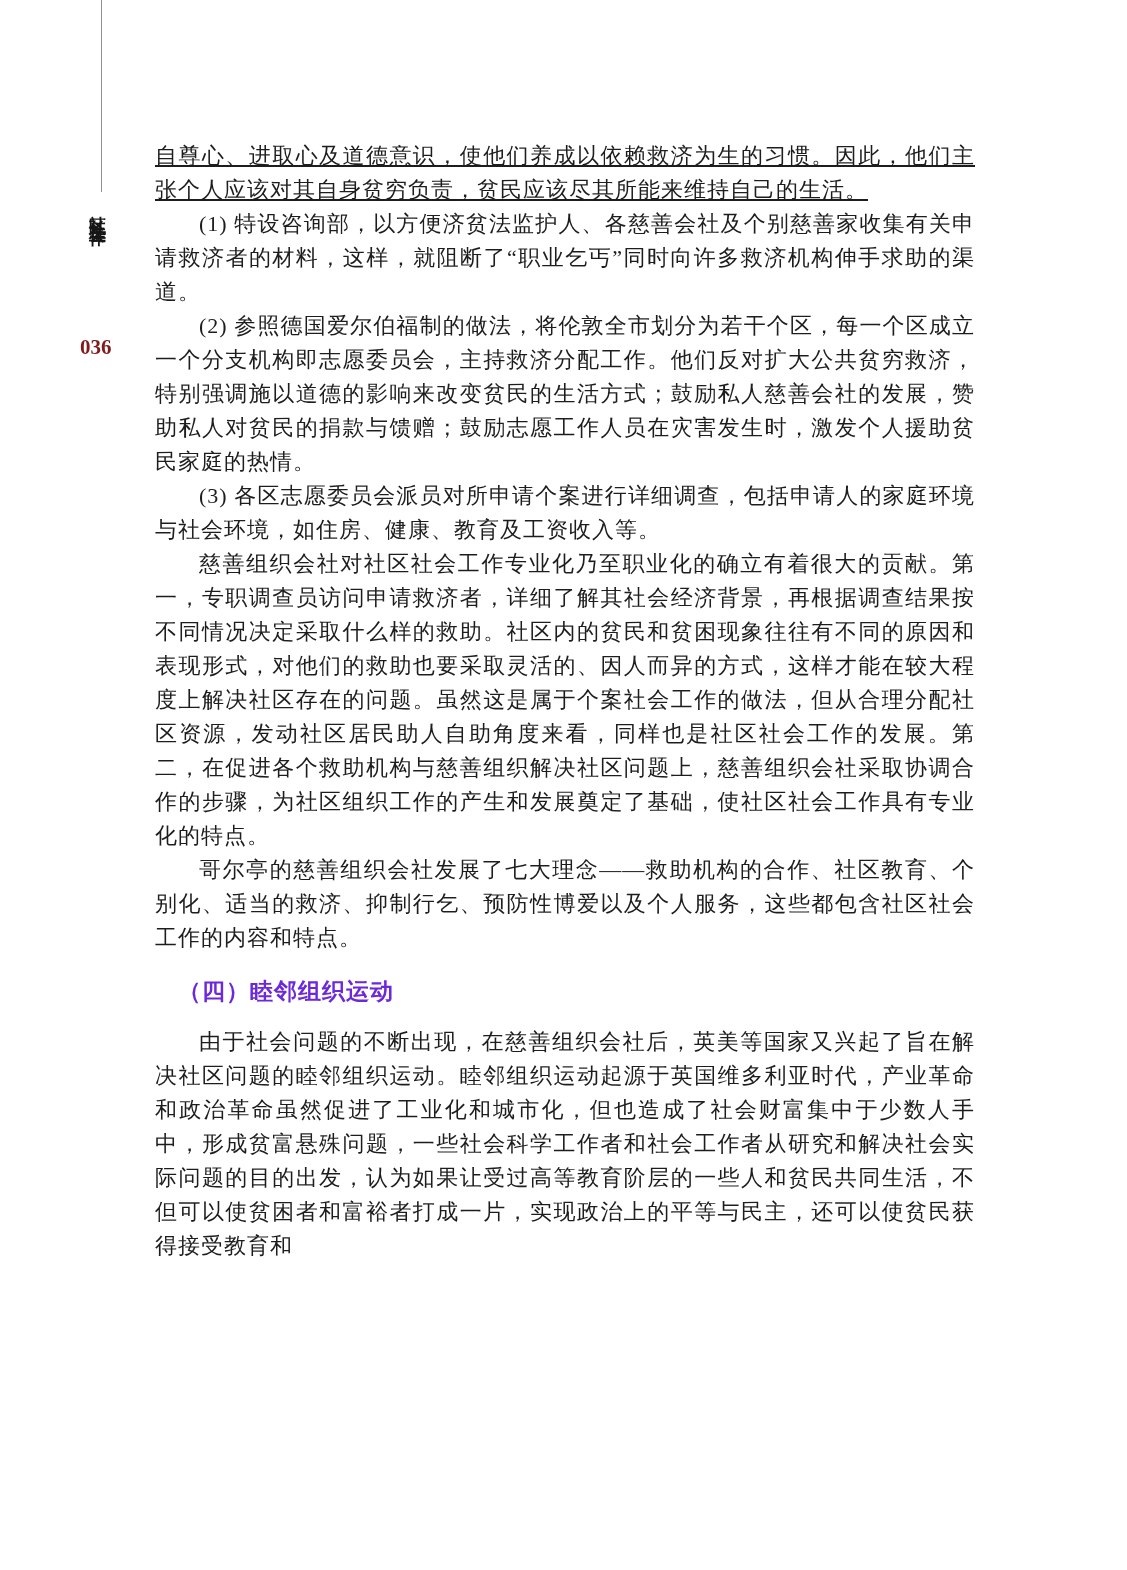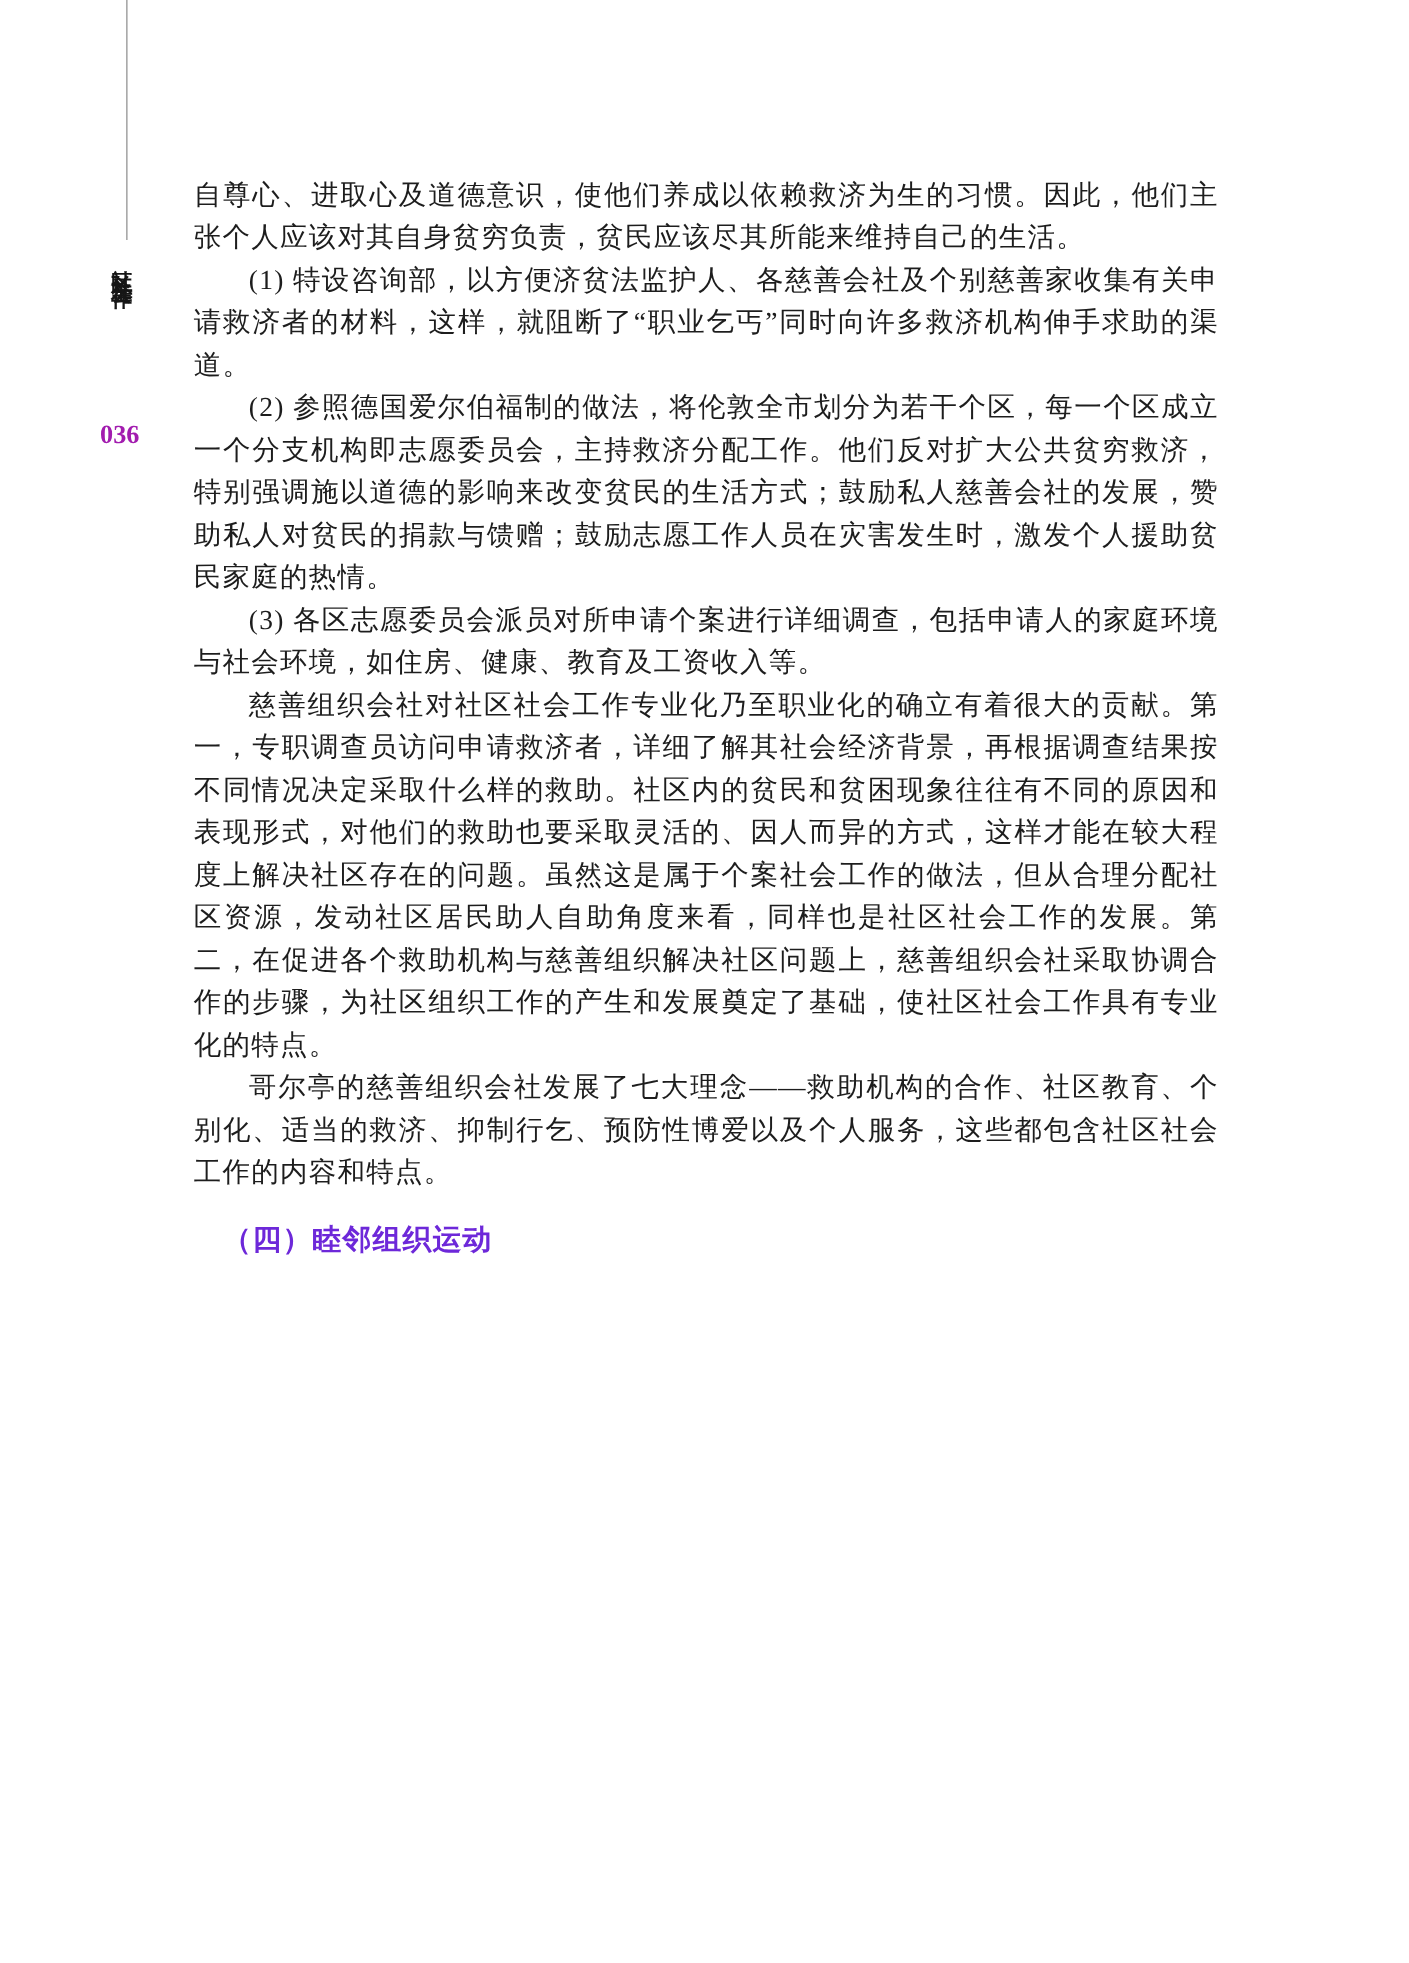--- a/index.html
+++ b/index.html
@@ -35,40 +35,41 @@
     letter-spacing: 3px;
     color: #161616;
   }
   .page-number {
     position: absolute;
     left: 80px;
     top: 335px;
     font-family: "Liberation Serif", serif;
     font-weight: bold;
     font-size: 21px;
-    color: #a21caf;
+    color: #7f1d1d;
   }
   .content {
     position: absolute;
     left: 155px;
     top: 139px;
     width: 820px;
     color: #1d1d1d;
     font-size: 22px;
     line-height: 34px;
     letter-spacing: 1px;
     text-align: justify;
   }
   .content p {
     margin: 0;
     padding: 0;
     text-indent: 2em;
   }
   .content p.no-indent {
     text-indent: 0;
+    text-decoration: underline;
   }
   .section-heading {
     font-family: "Liberation Sans", sans-serif;
     font-weight: bold;
     font-size: 23px;
     line-height: 30px;
     color: #6d28d9;
     margin: 21px 0 19px 0;
     text-indent: 1em;
     letter-spacing: 1px;
@@ -97,15 +98,16 @@
 
     <p>(3) 各区志愿委员会派员对所申请个案进行详细调查，包括申请人的家庭环境与社会环境，如住房、健康、教育及工资收入等。</p>
 
 
     <p>慈善组织会社对社区社会工作专业化乃至职业化的确立有着很大的贡献。第一，专职调查员访问申请救济者，详细了解其社会经济背景，再根据调查结果按不同情况决定采取什么样的救助。社区内的贫民和贫困现象往往有不同的原因和表现形式，对他们的救助也要采取灵活的、因人而异的方式，这样才能在较大程度上解决社区存在的问题。虽然这是属于个案社会工作的做法，但从合理分配社区资源，发动社区居民助人自助角度来看，同样也是社区社会工作的发展。第二，在促进各个救助机构与慈善组织解决社区问题上，慈善组织会社采取协调合作的步骤，为社区组织工作的产生和发展奠定了基础，使社区社会工作具有专业化的特点。</p>
 
     <p>哥尔亭的慈善组织会社发展了七大理念——救助机构的合作、社区教育、个别化、适当的救济、抑制行乞、预防性博爱以及个人服务，这些都包含社区社会工作的内容和特点。</p>
 
     <h3 class="section-heading">（四）睦邻组织运动</h3>
 
+    <p>由于社会问题的不断出现，在慈善组织会社后，英美等国家又兴起了旨在解决社区问题的睦邻组织运动。睦邻组织运动起源于英国维多利亚时代，产业革命和政治革命虽然促进了工业化和城市化，但也造成了社会财富集中于少数人手中，形成贫富悬殊问题，一些社会科学工作者和社会工作者从研究和解决社会实际问题的目的出发，认为如果让受过高等教育阶层的一些人和贫民共同生活，不但可以使贫困者和富裕者打成一片，实现政治上的平等与民主，还可以使贫民获得接受教育和</p>
 
   </div>
 </div>
 
 </body></html>

